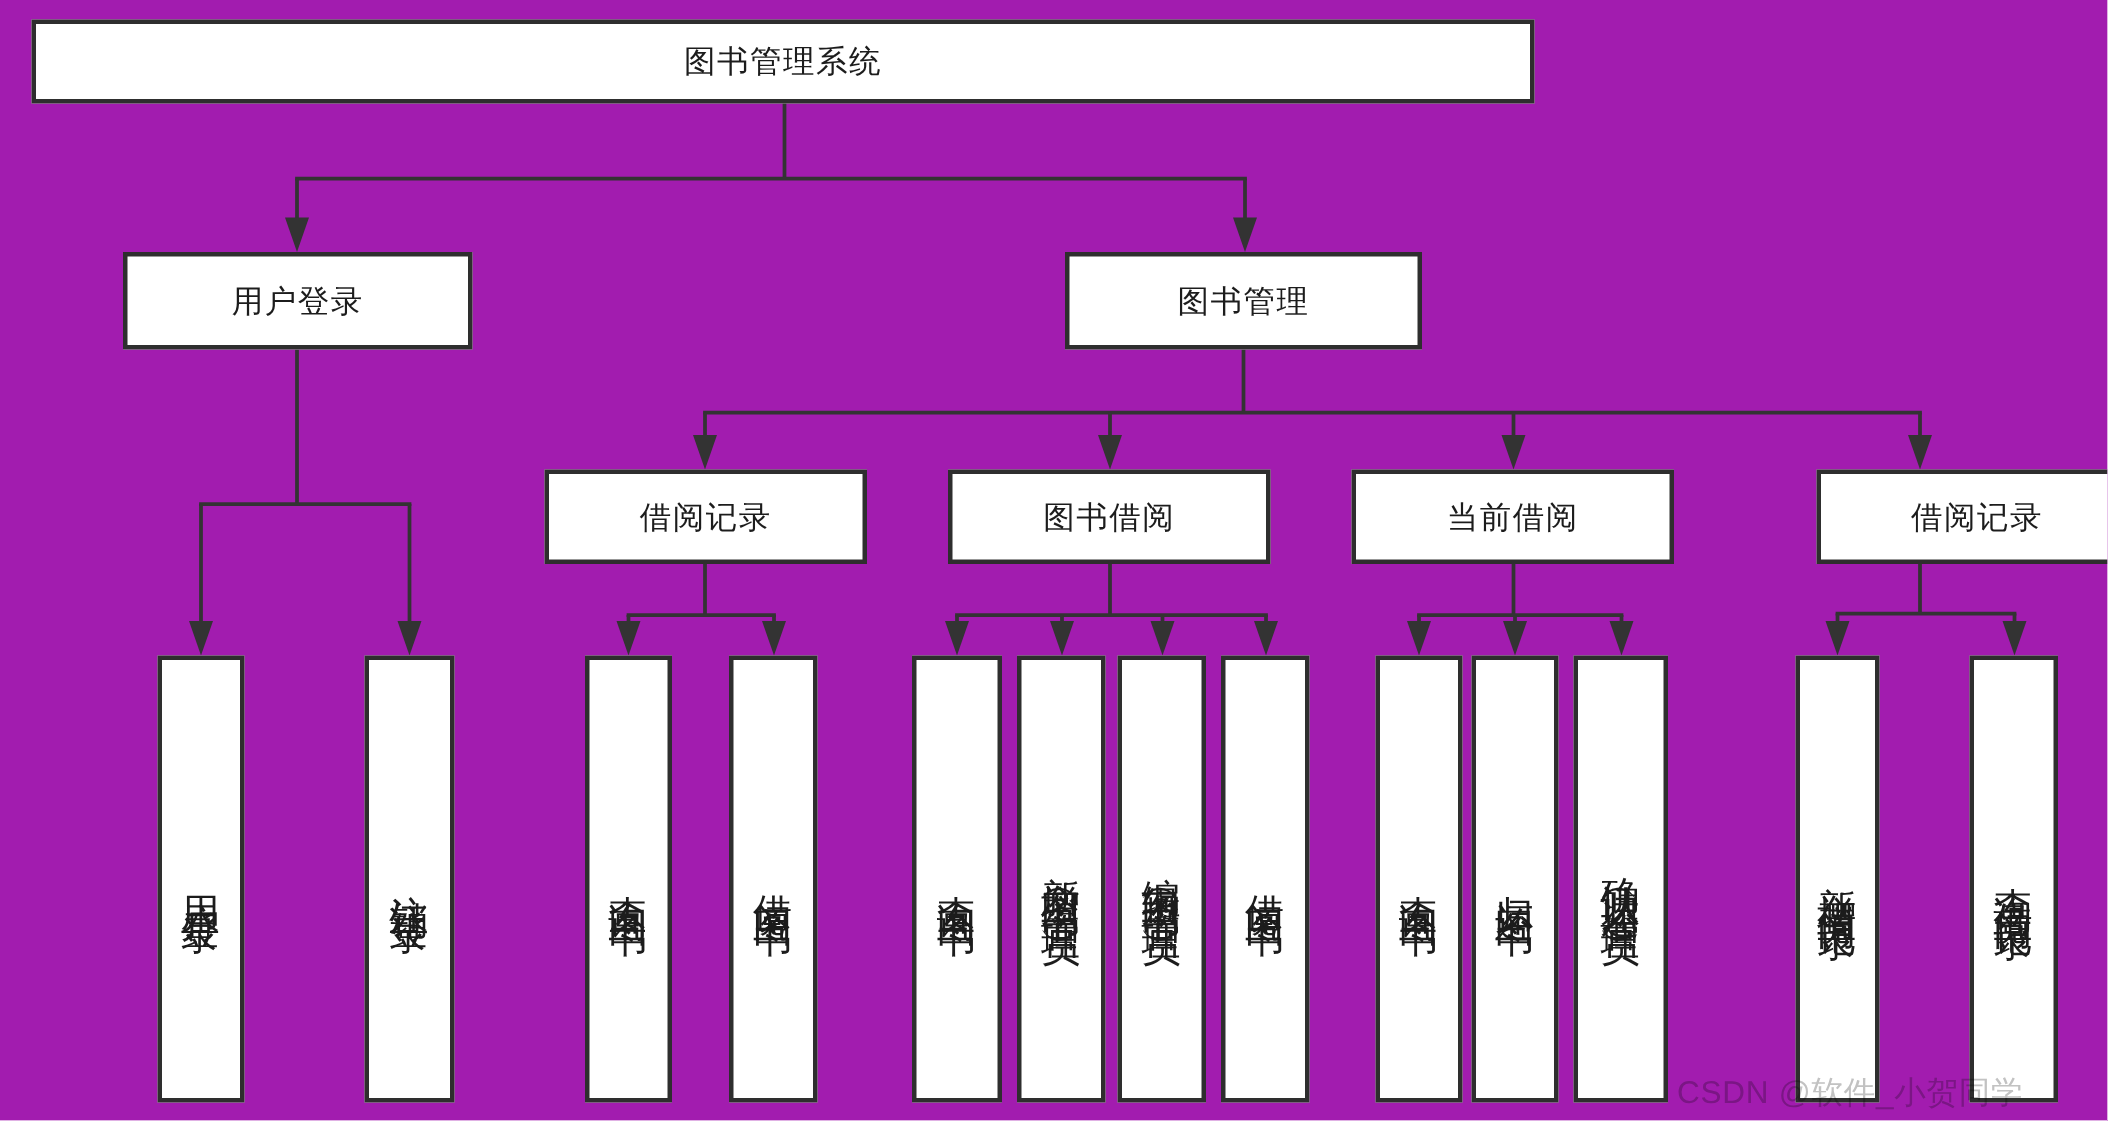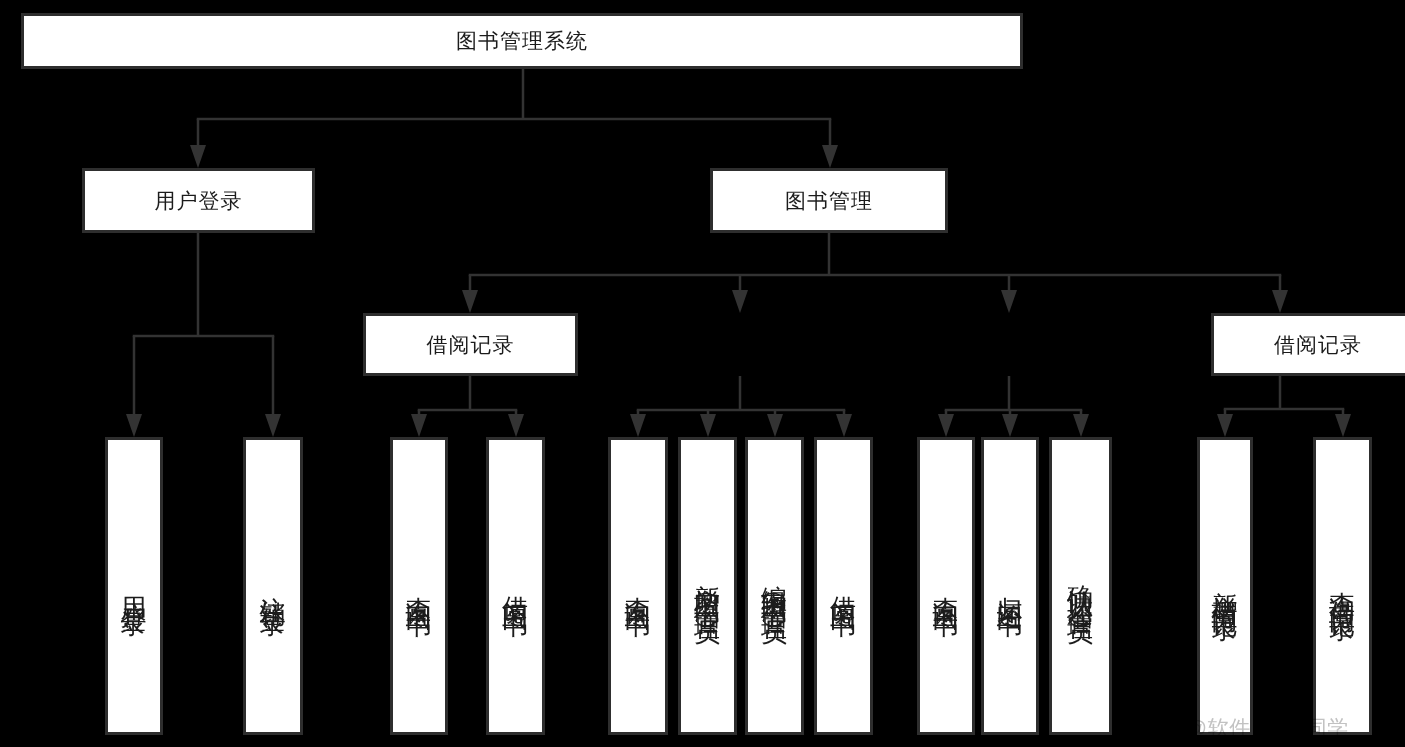--- a/index.html
+++ b/index.html
@@ -1,19 +1,19 @@
 <!DOCTYPE html>
 <html><head>
 <meta charset="utf-8">
 <style>
   html,body{margin:0;padding:0;background:#ffffff;}
   .stage{
     position:relative;
     width:1405px;height:747px;
-    background:#000000;
+    background:#a21caf;
     font-family:"Liberation Sans", sans-serif;
     color:#1c1c1c;
     overflow:hidden;
   }
   .connectors{
     position:absolute;left:0;top:0;width:1405px;height:747px;
     z-index:1;
   }
   .node{
     position:absolute;
@@ -137,20 +137,26 @@
   <div class="node node-h" style="left:82px;top:168px;width:233px;height:65px;">
     <span>用户登录</span>
   </div>
   <div class="node node-h" style="left:710px;top:168px;width:238px;height:65px;">
     <span>图书管理</span>
   </div>
 
   <div class="node node-h" style="left:363px;top:313px;width:215px;height:63px;">
     <span>借阅记录</span>
   </div>
+  <div class="node node-h" style="left:632px;top:313px;width:215px;height:63px;">
+    <span>图书借阅</span>
+  </div>
+  <div class="node node-h" style="left:901px;top:313px;width:215px;height:63px;">
+    <span>当前借阅</span>
+  </div>
   <div class="node node-h" style="left:1211px;top:313px;width:214px;height:63px;">
     <span>借阅记录</span>
   </div>
 
   <div class="node node-v" style="left:105px;top:437px;width:58px;height:298px;">
     <span class="vtext">用户登录</span>
   </div>
   <div class="node node-v" style="left:243px;top:437px;width:60px;height:298px;">
     <span class="vtext">注销登录</span>
   </div>

